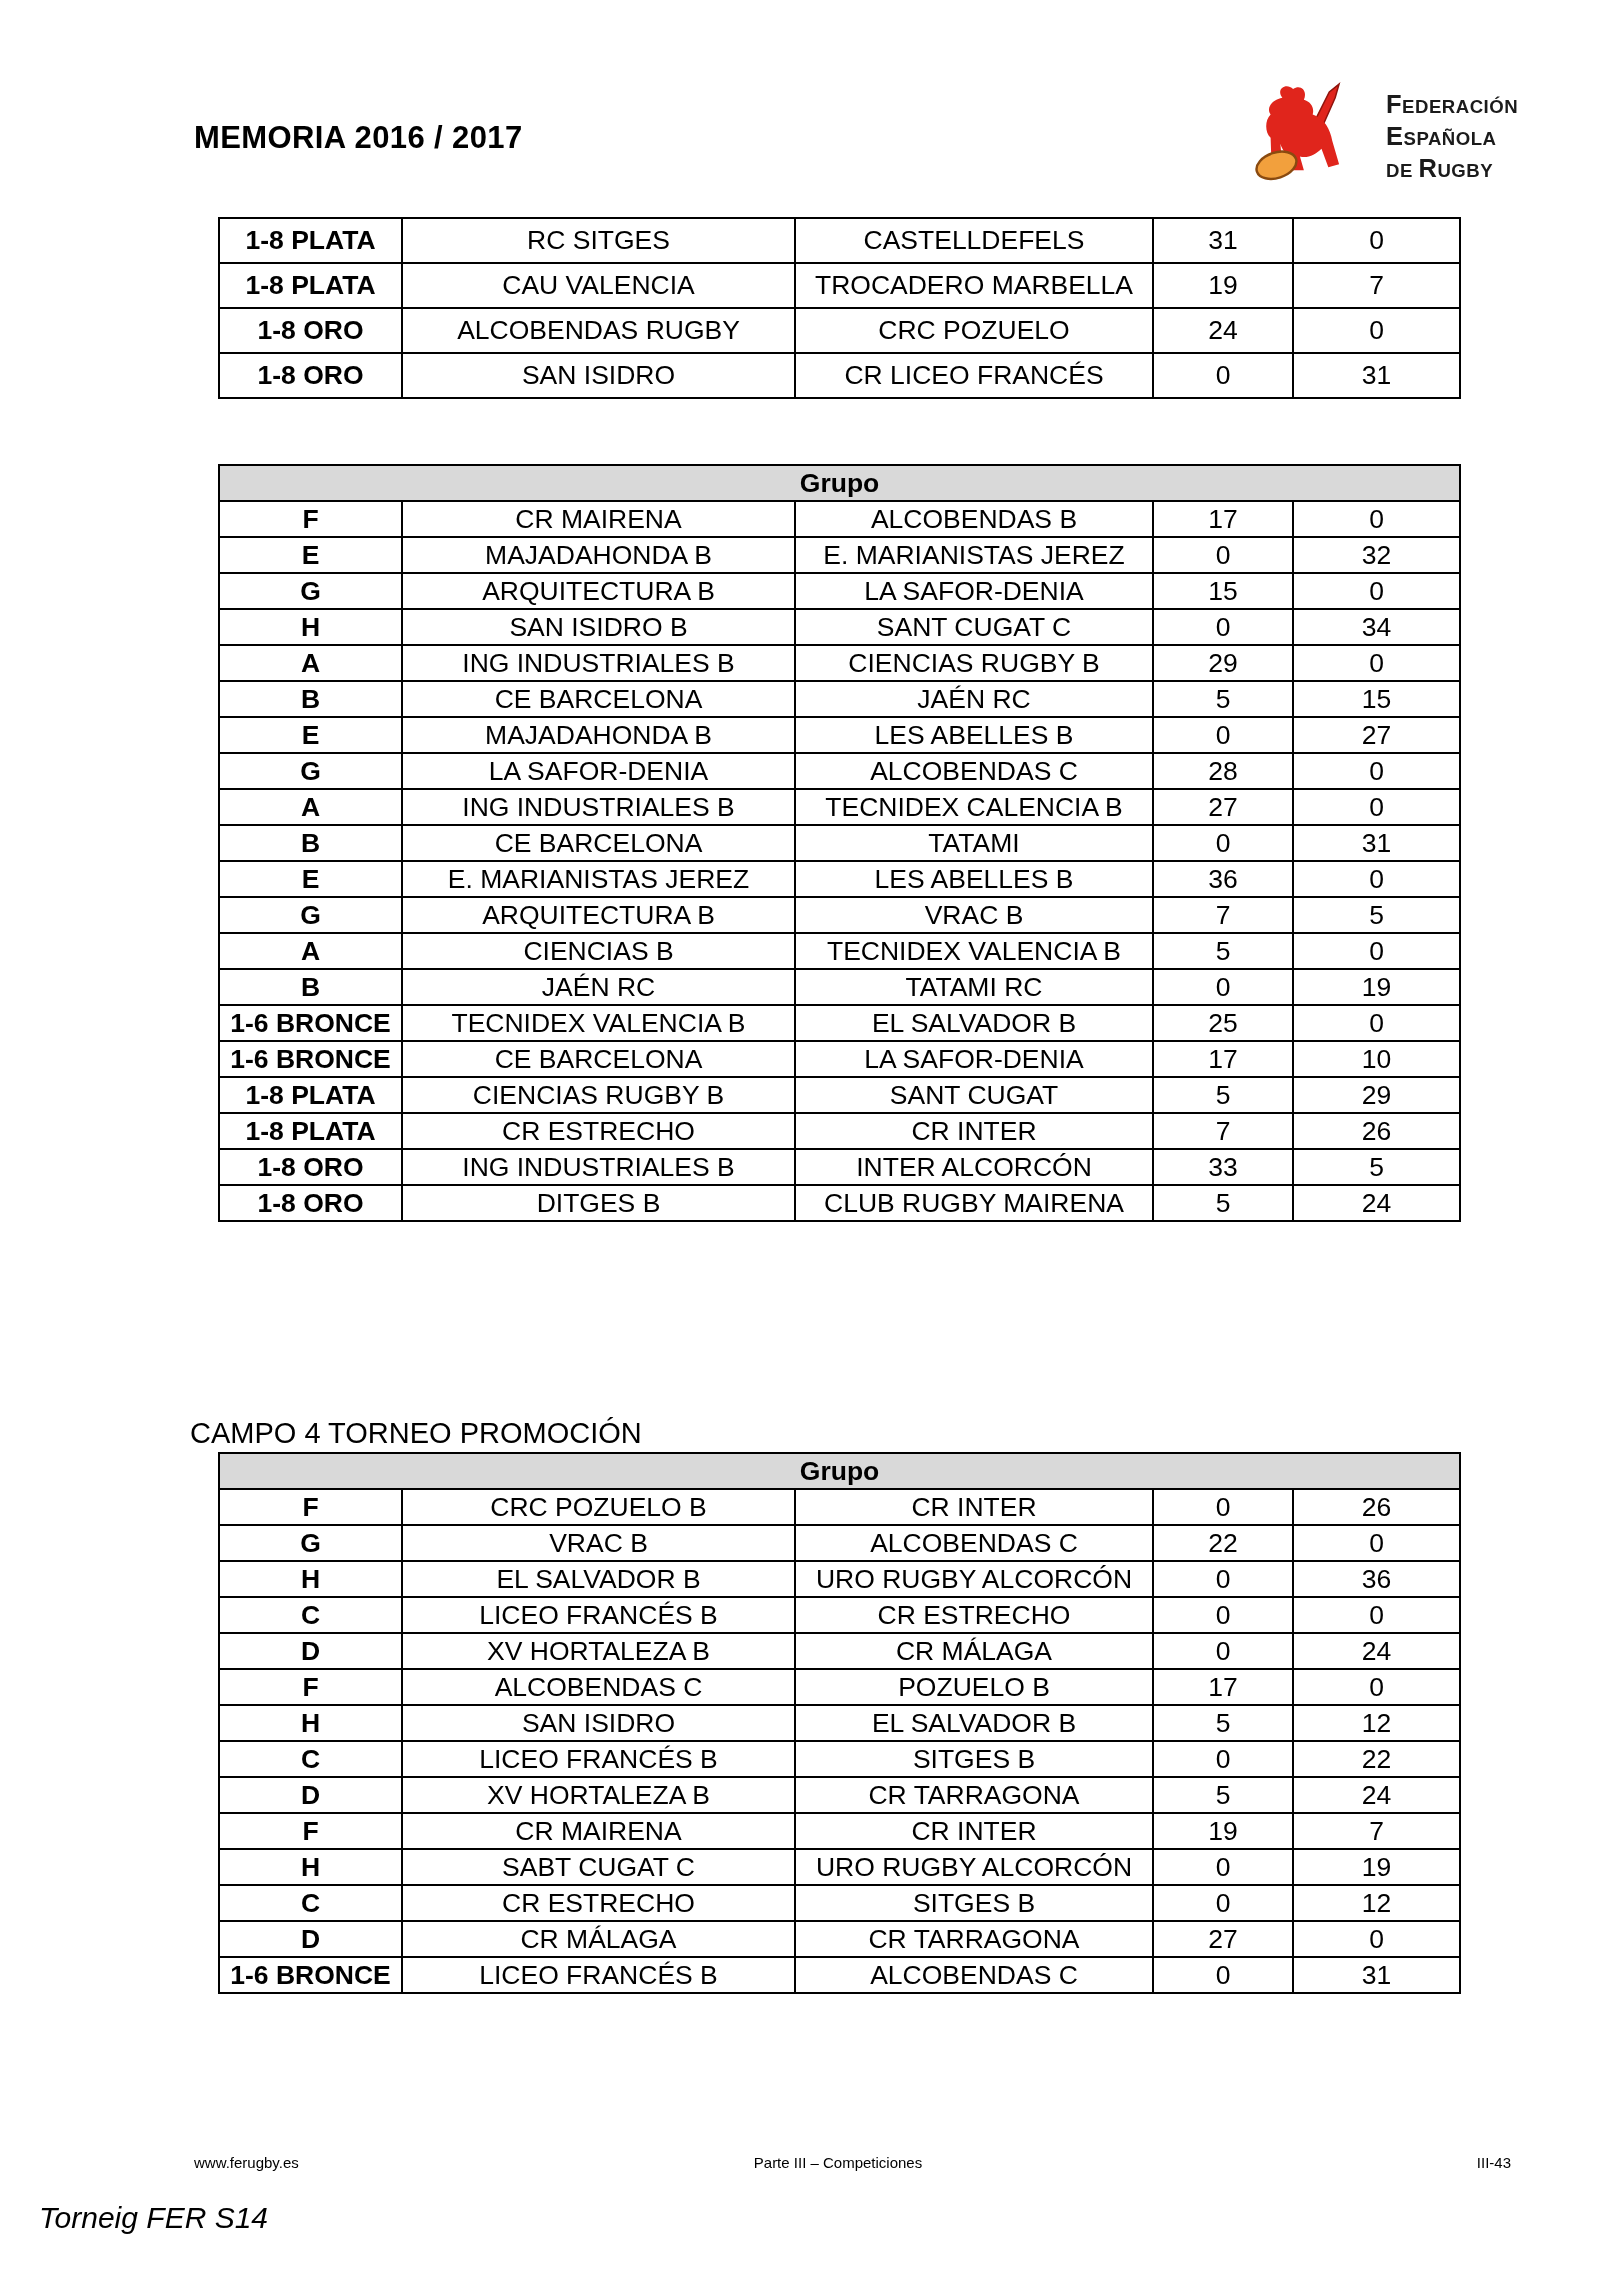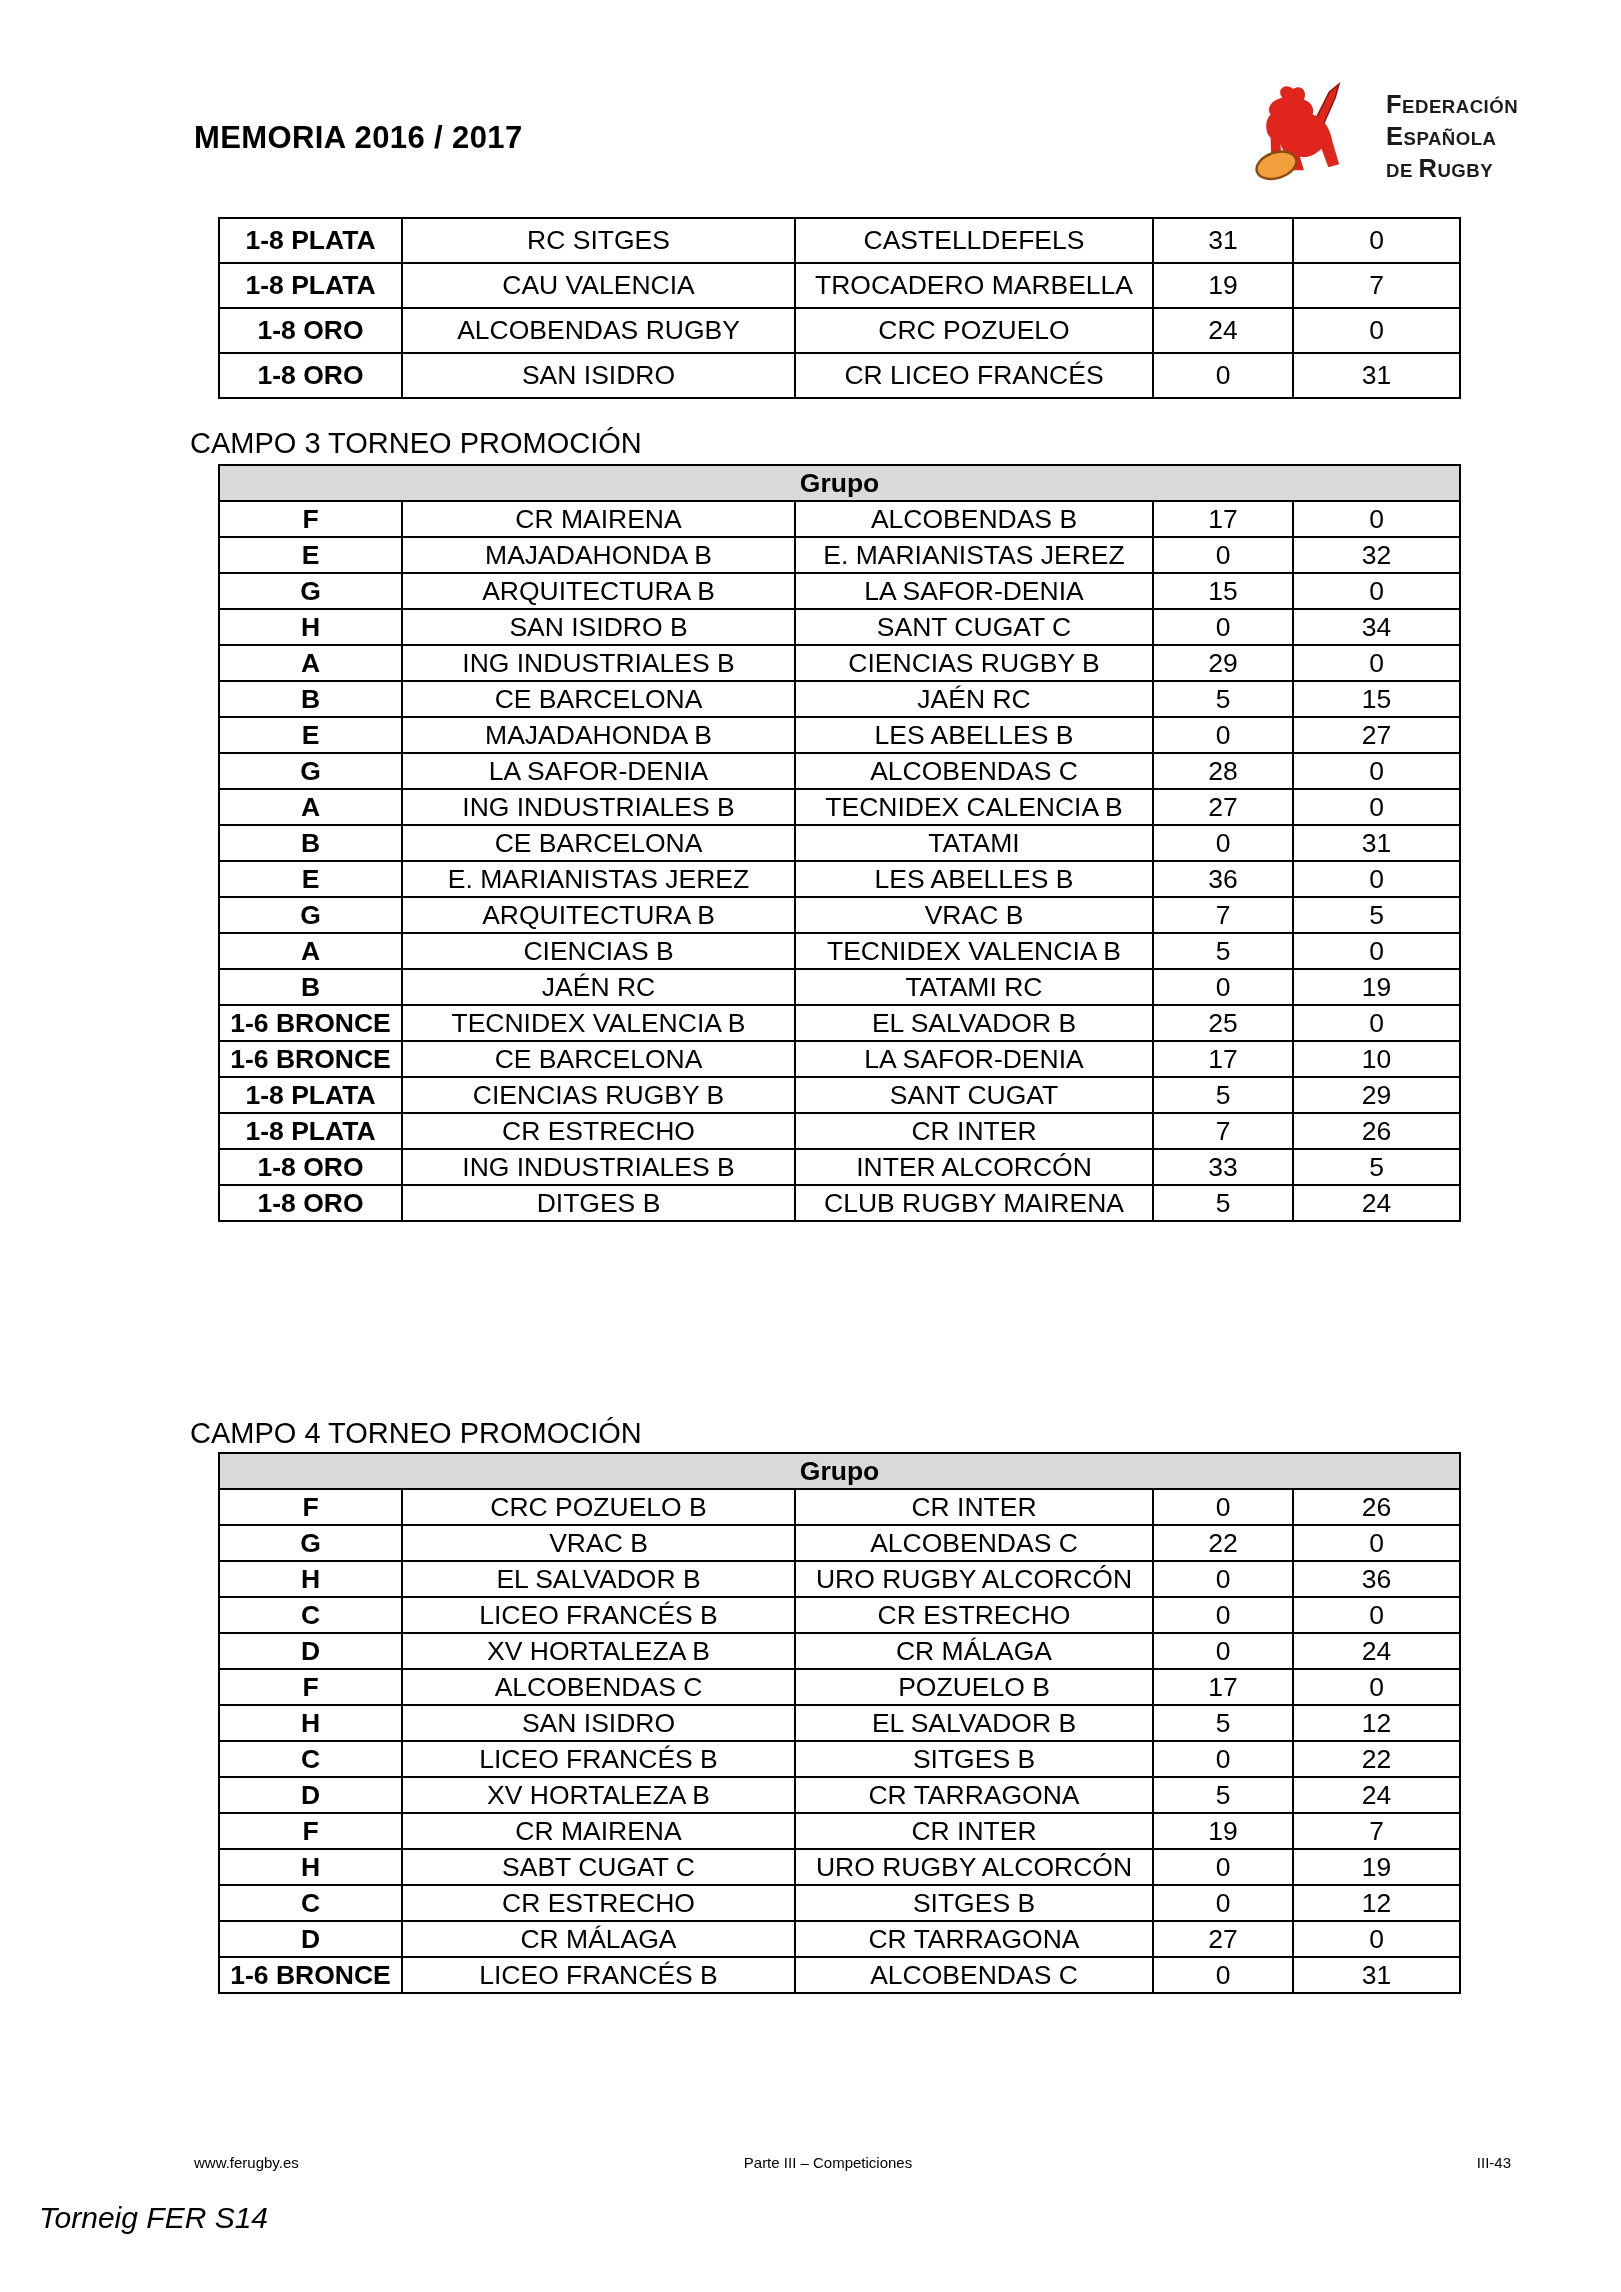--- a/index.html
+++ b/index.html
@@ -43,21 +43,21 @@
   #campo3-table tr, #campo4-table tr { height:36px; }
   tr.grupo-row { height:45px; }
   th.grupo-cell {
     background:var(--grupo-bg, #d9d9d9);
     text-align:left; font-weight:bold; padding-left:6.9px; font-size:27.4px;
   }
   td.group { font-weight:bold; }
 
   .footer-item { position:absolute; top:2154px; font-size:15px; white-space:nowrap; }
   .footer-left   { left:194px; }
-  .footer-center { left:184px; width:1288px; text-align:center; }
+  .footer-center { left:194px; width:1288px; text-align:center; }
   .footer-right  { right:110px; }
 
   .bottom-note {
     position:absolute; left:39px; top:2201px;
     font-size:30px; font-style:italic; white-space:nowrap;
   }
 </style>
 </head>
 <body>
 
@@ -124,21 +124,20 @@
         <tr>
           <td class="group">1-8 ORO</td>
           <td>SAN ISIDRO</td>
           <td>CR LICEO FRANCÉS</td>
           <td>0</td>
           <td>31</td>
         </tr>
       </tbody>
   </table>
 
-  <div class="section-title" id="campo3-title">CAMPO 3 TORNEO PROMOCIÓN</div>
   <table class="grid" id="campo3-table">
     <colgroup>
       <col style="width:183px">
         <col style="width:393px">
         <col style="width:358px">
       <col style="width:140px">
         <col style="width:167px">
     </colgroup>
     <thead>
       <tr class="grupo-row">

